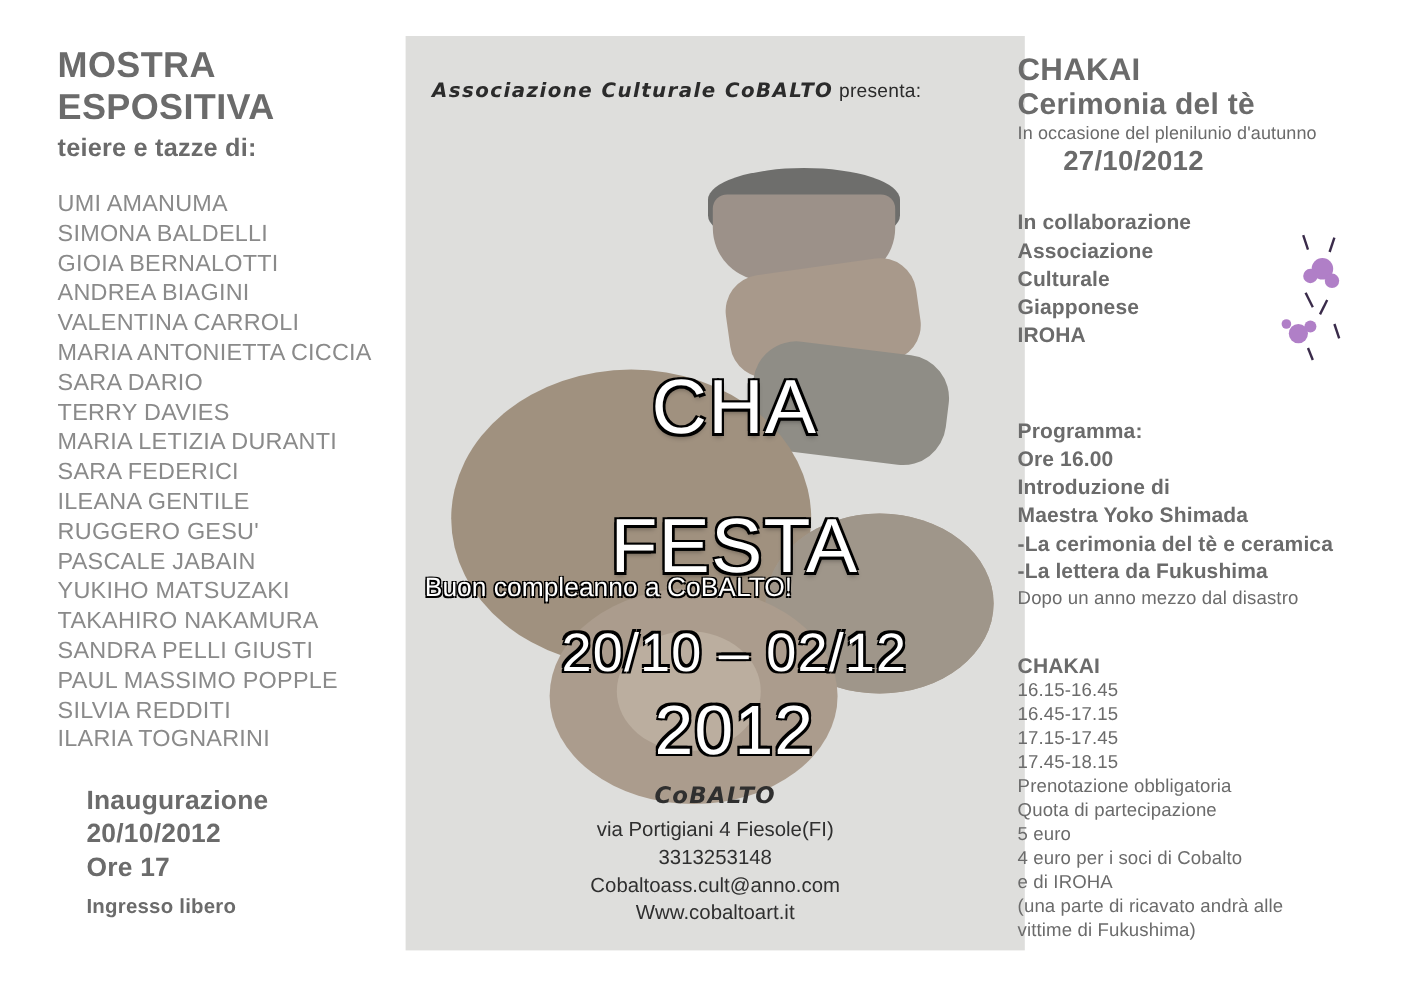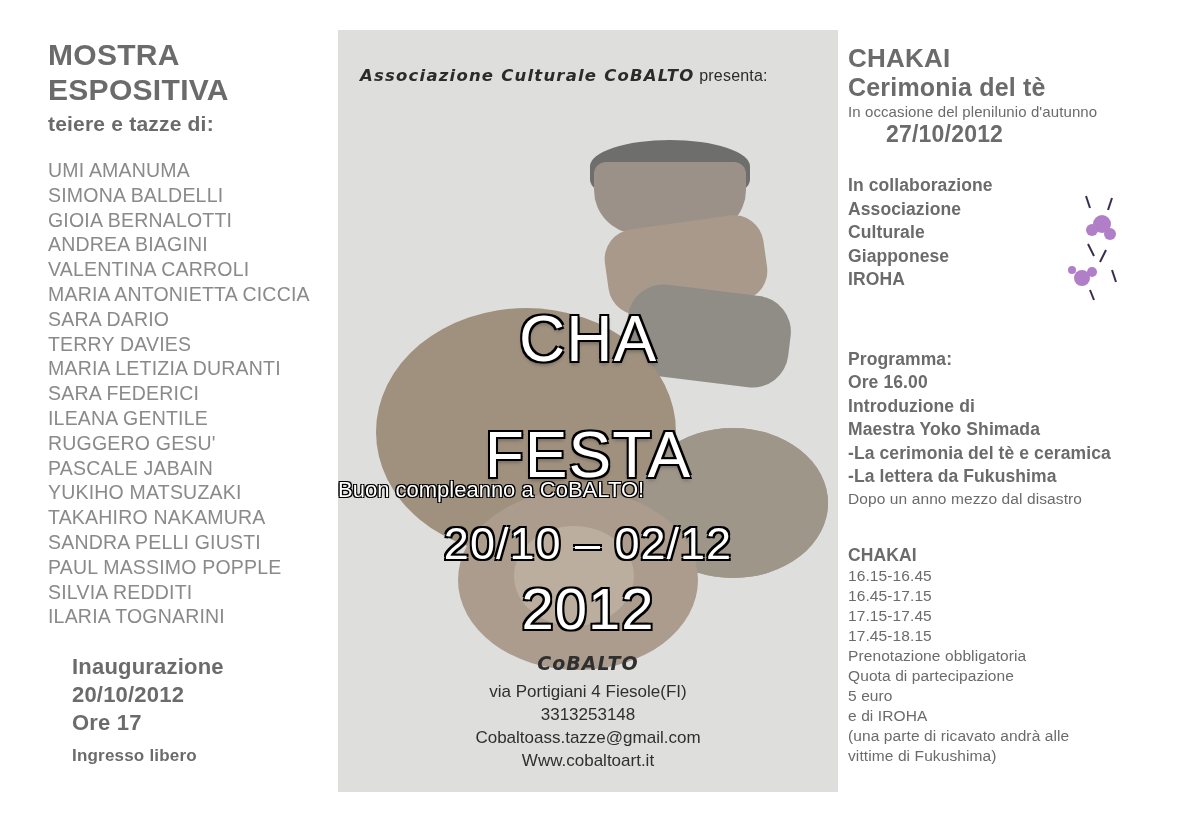--- a/index.html
+++ b/index.html
@@ -66,20 +66,21 @@
 
   
   #center-poster {
     position: absolute;
     left: 338px;
     top: 30px;
     width: 500px;
     height: 762px;
     background: #dededc;
     overflow: hidden;
+    padding-left: 16px;
   }
   #poster-presents {
     position: absolute;
     left: 22px;
     top: 36px;
     width: 460px;
     font-size: 17px;
     color: #2b2b2b;
     white-space: nowrap;
   }
@@ -309,21 +310,21 @@
   <div class="poster-big" id="poster-cha">CHA</div>
   <div class="poster-big" id="poster-festa">FESTA</div>
   <div id="poster-buon">Buon compleanno a CoBALTO!</div>
   <div id="poster-dates">20/10 – 02/12</div>
   <div id="poster-year">2012</div>
 
   <div id="poster-footer">
     <div class="brand">CoBALTO</div>
     <div class="line">via Portigiani 4 Fiesole(FI)</div>
     <div class="line">3313253148</div>
-    <div class="line">Cobaltoass.tazze@gmail.com</div>
+    <div class="line">Cobaltoass.cult@anno.com</div>
     <div class="line">Www.cobaltoart.it</div>
   </div>
 </div>
 
 <div id="right-column">
   <div class="chakai-title">CHAKAI</div>
   <div class="chakai-sub">Cerimonia del tè</div>
   <div class="chakai-note">In occasione del plenilunio d'autunno</div>
   <div class="chakai-date">27/10/2012</div>
 
@@ -347,20 +348,21 @@
 
   <div id="chakai-times">
     <div class="times-head">CHAKAI</div>
     <div class="b-plain">16.15-16.45</div>
     <div class="b-plain">16.45-17.15</div>
     <div class="b-plain">17.15-17.45</div>
     <div class="b-plain">17.45-18.15</div>
     <div class="b-plain">Prenotazione obbligatoria</div>
     <div class="b-plain">Quota di partecipazione</div>
     <div class="b-plain">5 euro</div>
+    <div class="b-plain">4 euro per i soci di Cobalto</div>
     <div class="b-plain">e di IROHA</div>
     <div class="b-plain">(una parte di ricavato andrà alle</div>
     <div class="b-plain">vittime di Fukushima)</div>
   </div>
 </div>
 
 <svg id="blossom" viewBox="0 0 70 120">
   <g fill="#b07fc7">
     <circle cx="42" cy="38" r="9"></circle>
     <circle cx="32" cy="44" r="6"></circle>

